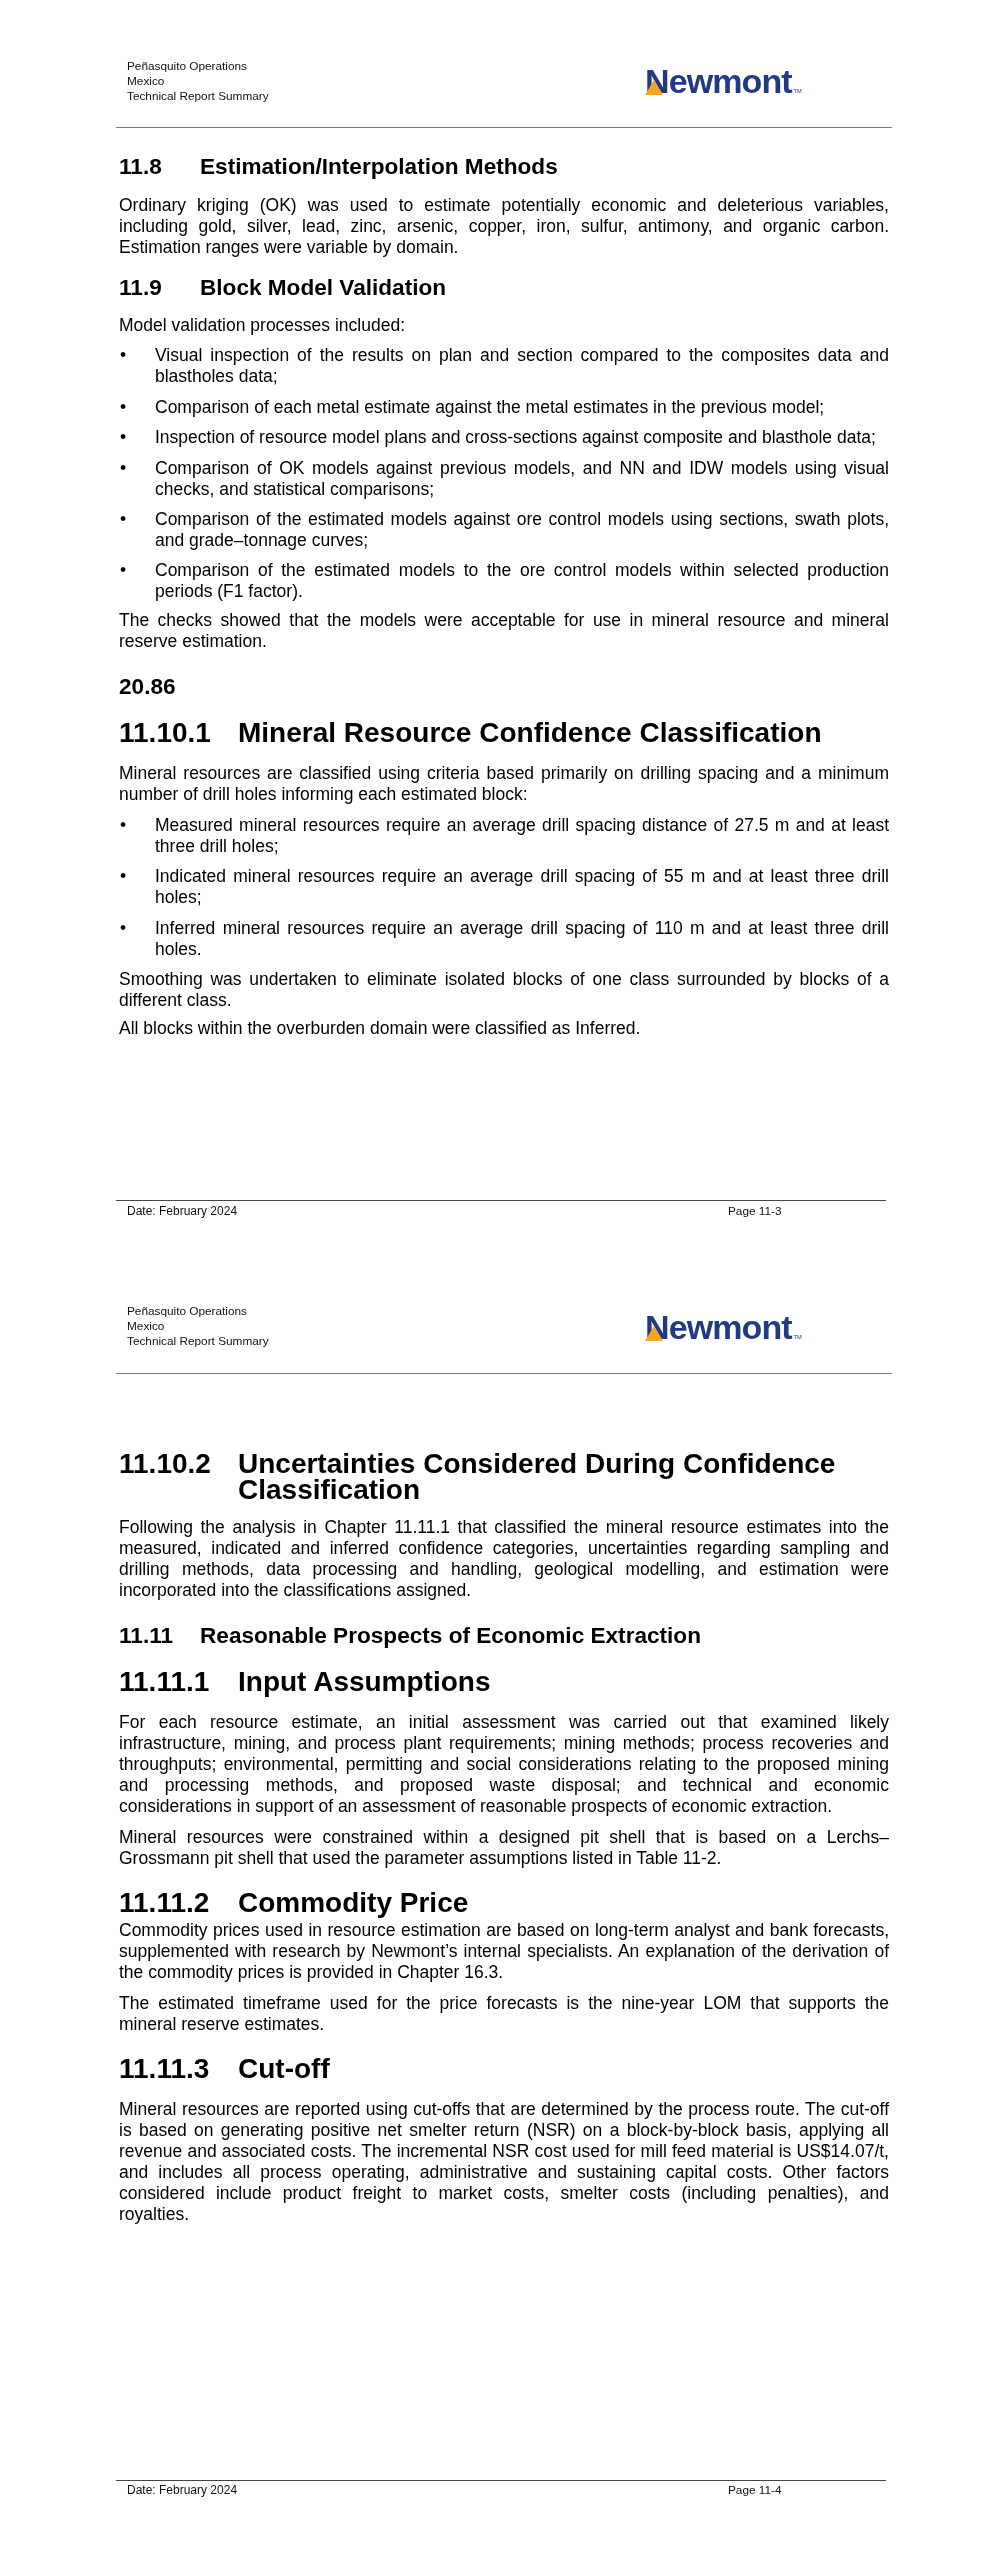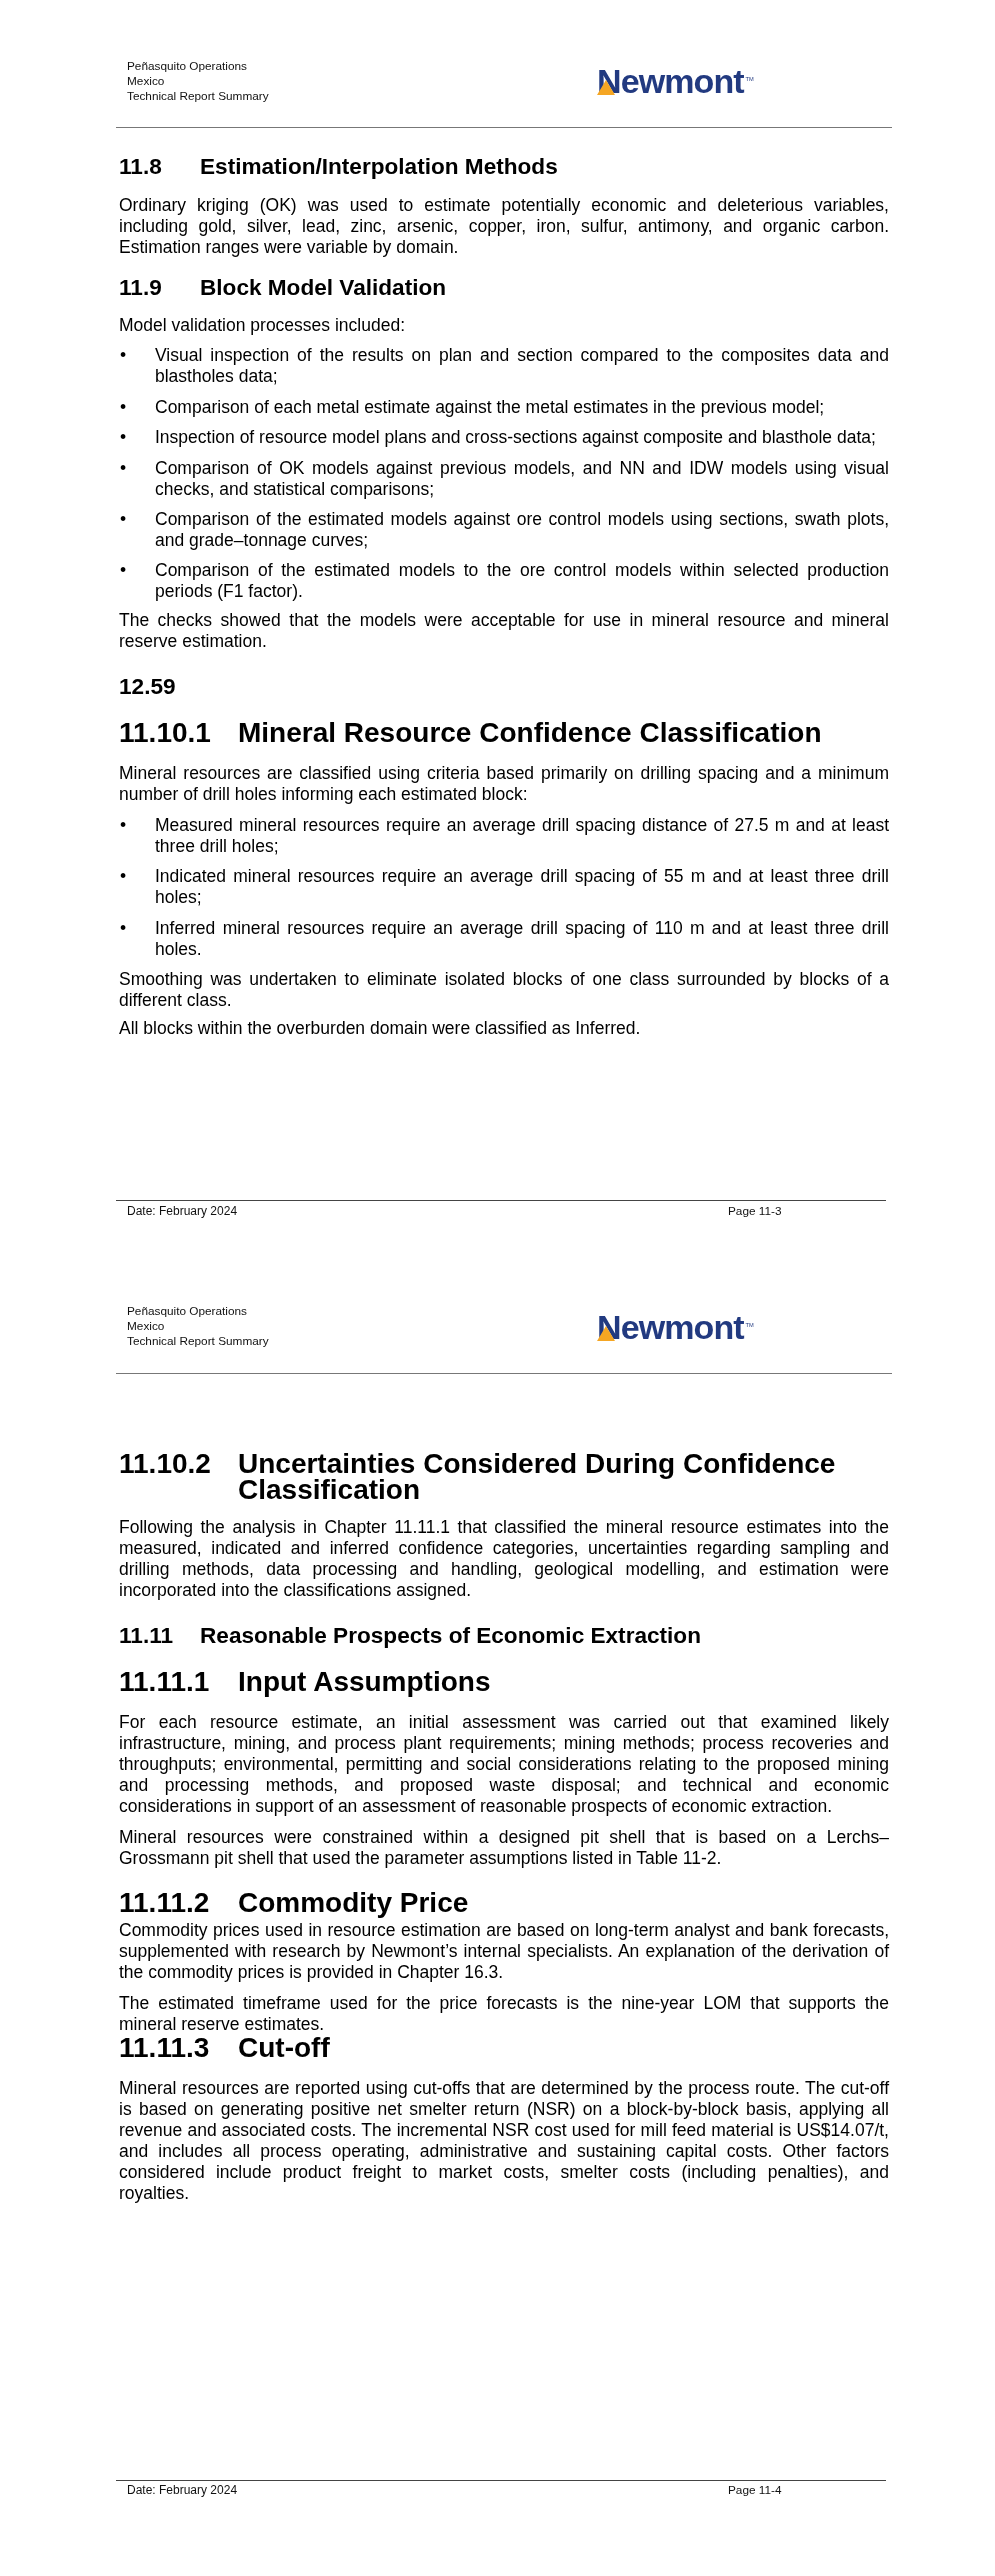--- a/index.html
+++ b/index.html
@@ -2,21 +2,21 @@
 <html style="font-size:15px"><head>
 <meta charset="utf-8">
 <style>
   html, body { margin: 0; padding: 0; background: #ffffff; }
   body { width: 995px; height: 2576px; position: relative; font-family: "Liberation Sans", sans-serif; color: #000; }
   .page { position: absolute; left: 0; width: 939px; height: 1288px; text-decoration: underline; }
   .page-1 { top: 0; }
   .page-2 { top: 1304px; }
   .hdr-left { position: absolute; left: 127px; top: 59px; font-size: 11.8px; line-height: 15px; color: #111; }
   .hdr-left div { white-space: nowrap; }
-  .logo { position: absolute; left: 597px; top: 64px; height: 34px; display: flex; align-items: center; }
+  .logo { position: absolute; left: 645px; top: 64px; height: 34px; display: flex; align-items: flex-end; }
   .logo-text { font-family: "Liberation Sans", sans-serif; font-weight: bold; font-size: 34px; color: #223a80; letter-spacing: -0.9px; line-height: 34px; position: relative; }
   .logo-tri { position: absolute; left: 0; bottom: 2.8px; width: 0; height: 0; border-left: 9.4px solid transparent; border-right: 9.4px solid transparent; border-bottom: 15px solid #f5a623; }
   .logo-tm { font-size: 5.7px; color: #223a80; margin-left: 1.9px; margin-bottom: 3.8px; }
   .hdr-rule { position: absolute; left: 116px; width: 776px; top: 127px; border-top: 1.9px solid #777; }
   .content { position: absolute; left: 119px; top: 151px; width: 770px; }
   h2 { font-size: 22.6px; font-weight: bold; margin: 0; line-height: 28px; display: flex; }
   h2 .num { width: 81px; flex: none; }
   h3 { font-size: 28px; font-weight: bold; margin: 0; line-height: 26.4px; display: flex; }
   h3 .num { width: 119px; flex: none; }
   p { font-size: 17.5px; line-height: 21px; margin: 0; text-align: justify; }
@@ -58,21 +58,21 @@
       <li><span class="bullet">•</span><span>Visual inspection of the results on plan and section compared to the composites data and blastholes data;</span></li>
       <li style="margin-top:9.4px"><span class="bullet">•</span><span>Comparison of each metal estimate against the metal estimates in the previous model;</span></li>
       <li style="margin-top:9.4px"><span class="bullet">•</span><span>Inspection of resource model plans and cross-sections against composite and blasthole data;</span></li>
       <li style="margin-top:9.4px"><span class="bullet">•</span><span>Comparison of OK models against previous models, and NN and IDW models using visual checks, and statistical comparisons;</span></li>
       <li style="margin-top:9.4px"><span class="bullet">•</span><span>Comparison of the estimated models against ore control models using sections, swath plots, and grade–tonnage curves;</span></li>
       <li style="margin-top:9.4px"><span class="bullet">•</span><span>Comparison of the estimated models to the ore control models within selected production periods (F1 factor).</span></li>
     </ul>
     <p style="margin-top:7.5px">The checks showed that the models were acceptable for use in mineral resource and mineral reserve estimation.</p>
 
     <h2 style="margin-top:21px">
-        <span class="num">12.59</span>
+        <span class="num">20.86</span>
       </h2>
     <h3 style="margin-top:19px">
         <span class="num">11.10.1</span>
         <span>Mineral Resource Confidence Classification</span>
       </h3>
     <p style="margin-top:17px">Mineral resources are classified using criteria based primarily on drilling spacing and a minimum number of drill holes informing each estimated block:</p>
     <ul style="margin-top:9.4px">
       <li><span class="bullet">•</span><span>Measured mineral resources require an average drill spacing distance of 27.5 m and at least three drill holes;</span></li>
       <li style="margin-top:9.4px"><span class="bullet">•</span><span>Indicated mineral resources require an average drill spacing of 55 m and at least three drill holes;</span></li>
       <li style="margin-top:9.4px"><span class="bullet">•</span><span>Inferred mineral resources require an average drill spacing of 110 m and at least three drill holes.</span></li>
@@ -116,21 +116,21 @@
     <p style="margin-top:17px">For each resource estimate, an initial assessment was carried out that examined likely infrastructure, mining, and process plant requirements; mining methods; process recoveries and throughputs; environmental, permitting and social considerations relating to the proposed mining and processing methods, and proposed waste disposal; and technical and economic considerations in support of an assessment of reasonable prospects of economic extraction.</p>
     <p style="margin-top:9.4px">Mineral resources were constrained within a designed pit shell that is based on a Lerchs–Grossmann pit shell that used the parameter assumptions listed in Table 11-2.</p>
 
     <h3 style="margin-top:21px">
         <span class="num">11.11.2</span>
         <span>Commodity Price</span>
       </h3>
     <p style="margin-top:4px">Commodity prices used in resource estimation are based on long-term analyst and bank forecasts, supplemented with research by Newmont’s internal specialists.  An explanation of the derivation of the commodity prices is provided in Chapter 16.3.</p>
     <p style="margin-top:9.4px">The estimated timeframe used for the price forecasts is the nine-year LOM that supports the mineral reserve estimates.</p>
 
-    <h3 style="">
+    <h3 style="margin-top:21px">
         <span class="num">11.11.3</span>
         <span>Cut-off</span>
       </h3>
     <p style="margin-top:17px">Mineral resources are reported using cut-offs that are determined by the process route.  The cut-off is based on generating positive net smelter return (NSR) on a block-by-block basis,  applying all revenue and associated costs.  The incremental NSR cost used for mill feed material is US$14.07/t, and includes all process operating, administrative and sustaining capital costs.  Other factors considered include product freight to market costs, smelter costs (including penalties), and royalties.</p>
   </div>
 
   <div class="footer-rule" style="top:1176px"></div>
   <div class="footer-date" style="top:1179px">Date:  February 2024</div>
   <div class="footer-page" style="top:1179px">Page 11-4</div>
 </div>

